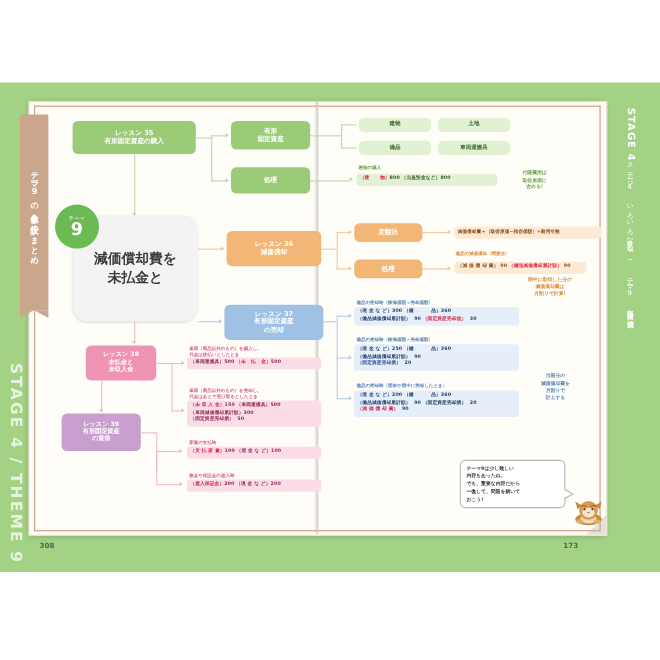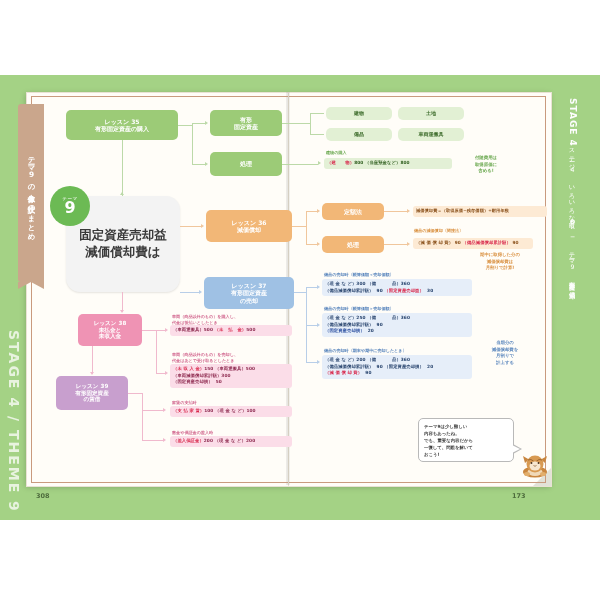--- a/index.html
+++ b/index.html
@@ -145,22 +145,22 @@
     <div class="sub">ステージ4 いろいろな取引❷ ─ テーマ9 有形固定資産と減価償却</div>
   </div>
 
   <div class="spine">STAGE 4 / THEME 9</div>
 
   <div class="folio folio-l">308</div>
   <div class="folio folio-r">173</div>
 
   <div class="theme-box">
     <div class="t">
-      <span>固定資産売却益</span><br>
-      <span>減価償却費は</span>
+      <span>減価償却費を</span><br>
+      <span>未払金と</span>
     </div>
   </div>
   <div class="theme-badge">
     <div class="lb">テーマ</div>
     <div class="num">9</div>
   </div>
 
   <div class="ln" style="left:122px;top:140px;width:1px;height:56px;"></div>
   <div class="arw up" style="left:119.8px;top:192px;"></div>
 

